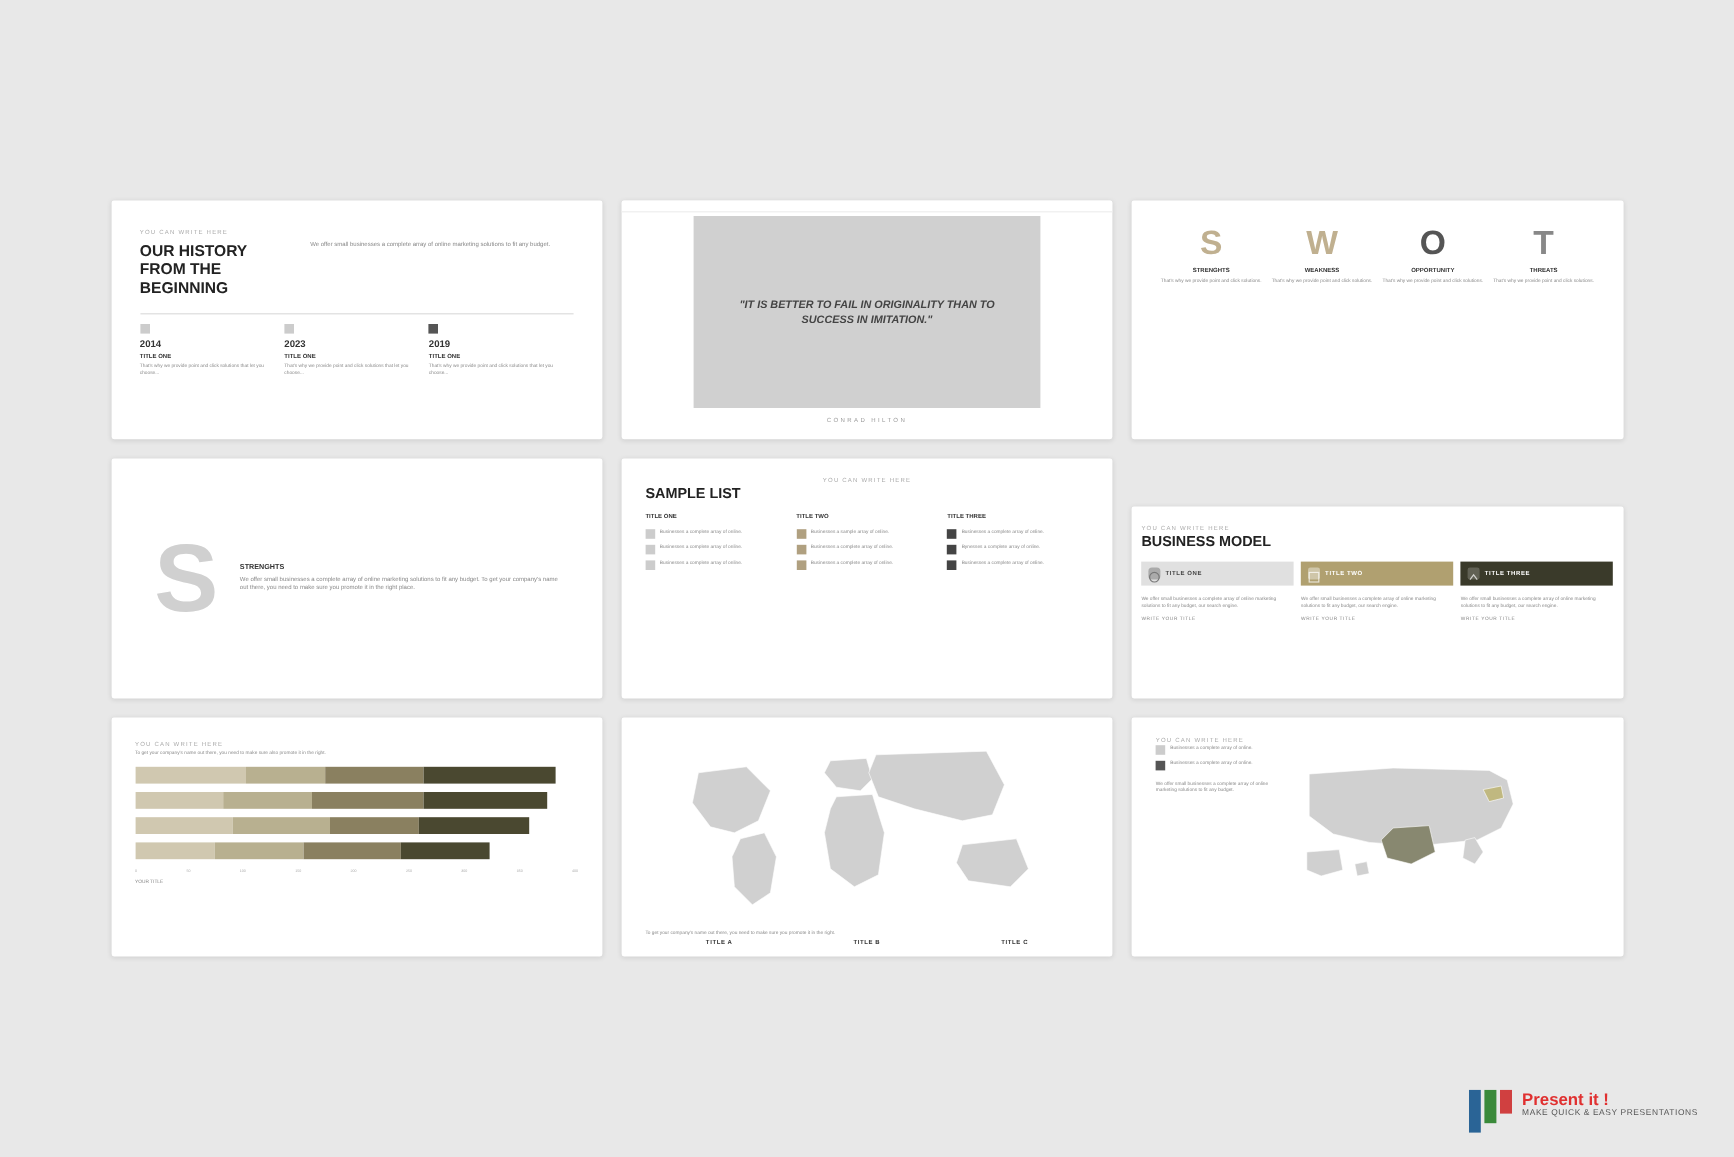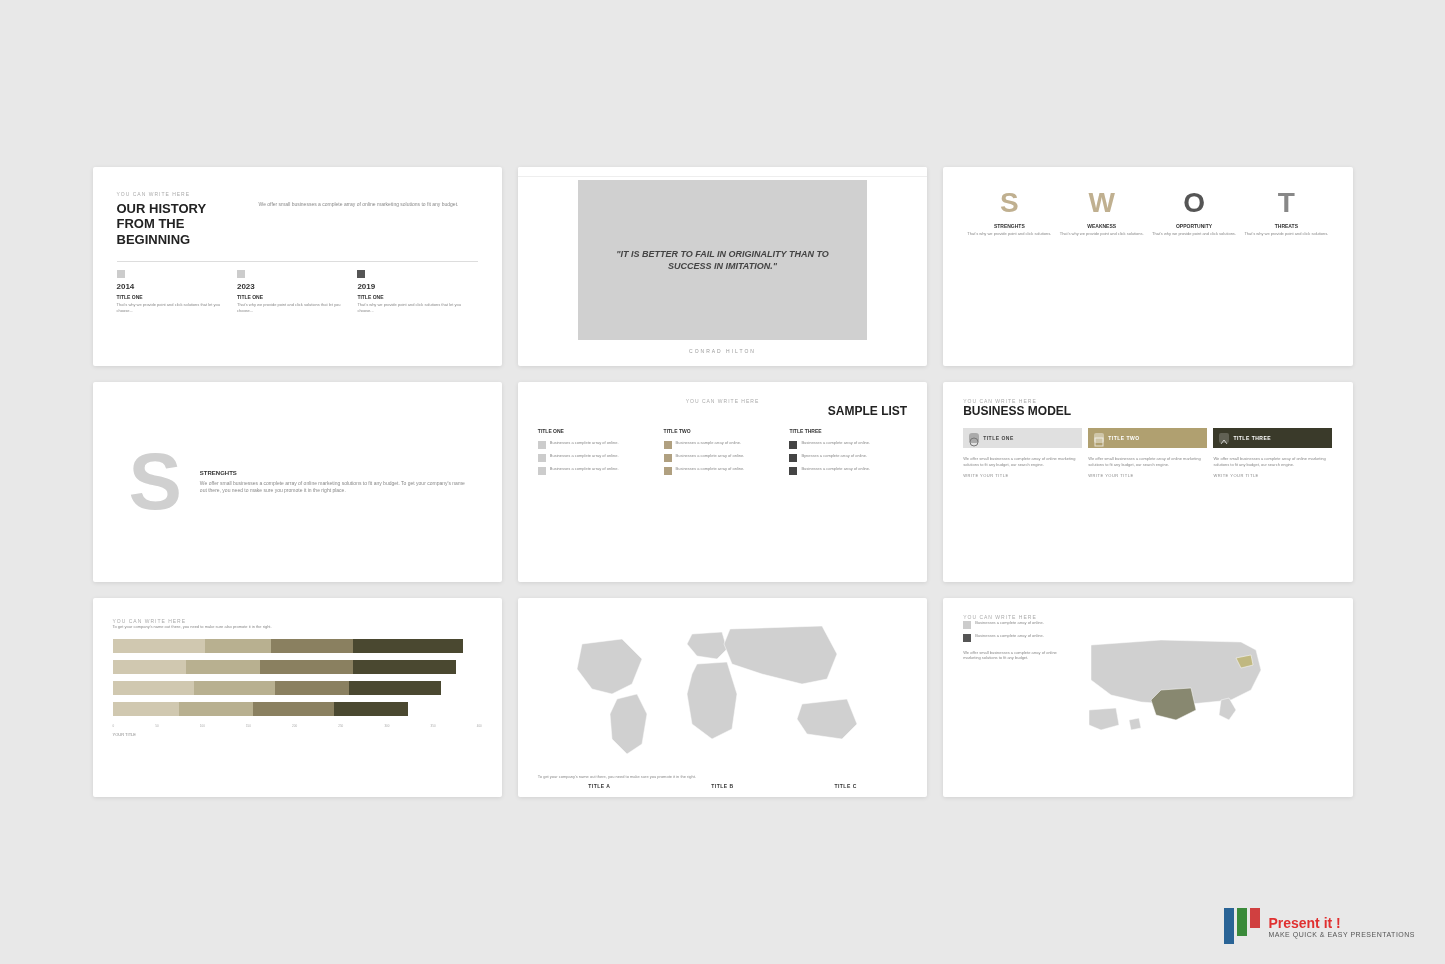--- a/index.html
+++ b/index.html
@@ -74,21 +74,21 @@
     .list-cols { display: flex; gap: 8px; }
     .list-col { flex: 1; }
     .list-col-title { font-size: 5px; font-weight: 700; color: #333; text-transform: uppercase; margin-bottom: 6px; }
     .list-item { display: flex; align-items: flex-start; gap: 4px; margin-bottom: 4px; }
     .list-bullet { width: 8px; height: 8px; min-width: 8px; background: #ccc; margin-top: 1px; }
     .list-bullet.med { background: #b0a080; }
     .list-bullet.dark { background: #444; }
     .list-text { font-size: 4px; color: #888; line-height: 1.3; }
 
     
-    .slide-6 { padding: 16px 20px; }
+    .slide-6 { padding: 16px 8px; margin-top: 40px; }
     .slide-6 .you-can-write { font-size: 5px; color: #aaa; letter-spacing: 1px; text-transform: uppercase; }
     .slide-6 .main-title { font-size: 12px; font-weight: 800; color: #222; margin-bottom: 10px; }
     .bm-tabs { display: flex; gap: 6px; margin-bottom: 8px; }
     .bm-tab { flex: 1; padding: 5px 6px; display: flex; align-items: center; gap: 4px; }
     .bm-tab.light { background: #e0e0e0; }
     .bm-tab.med { background: #b0a070; }
     .bm-tab.dark { background: #3a3a2a; }
     .bm-tab-icon { width: 10px; height: 10px; background: rgba(255,255,255,0.3); border-radius: 50%; }
     .bm-tab-label { font-size: 5px; font-weight: 700; text-transform: uppercase; color: #444; letter-spacing: 0.5px; }
     .bm-tab.dark .bm-tab-label { color: #fff; }
@@ -129,21 +129,21 @@
     .legend-box.dark { background: #555; }
     .legend-text { font-size: 4px; color: #888; line-height: 1.3; }
     .slide-9-desc { font-size: 4px; color: #888; line-height: 1.4; margin-top: 8px; }
 
     
     .logo-area {
       position: fixed;
       bottom: 20px;
       right: 30px;
       display: flex;
-      align-items: center;
+      align-items: flex-start;
       gap: 8px;
     }
     .logo-text { display: flex; flex-direction: column; }
     .logo-main { font-size: 14px; font-weight: 800; color: #e03030; }
     .logo-sub { font-size: 7px; color: #555; letter-spacing: 0.5px; text-transform: uppercase; }
   </style>
 </head>
 <body>
 
 <div class="grid">
@@ -223,21 +223,21 @@
       <div class="big-s">S</div>
       <div style="padding-left:8px;">
         <div class="strengths-label">STRENGHTS</div>
         <div class="strengths-text">We offer small businesses a complete array of online marketing solutions to fit any budget. To get your company's name out there, you need to make sure you promote it in the right place.</div>
       </div>
     </div>
   </div>
 
   <div class="slide slide-5">
     <div class="you-can-write" style="text-align:center;">YOU CAN WRITE HERE</div>
-    <div class="main-title" style="font-size:12px;font-weight:800;color:#222;text-align:right;margin-bottom:10px;">SAMPLE LIST</div>
+    <div class="main-title" style="font-size:12px;font-weight:800;color:#222;text-align:left;margin-bottom:10px;">SAMPLE LIST</div>
     <div class="list-cols">
       <div class="list-col">
         <div class="list-col-title">TITLE ONE</div>
         <div class="list-item">
           <div class="list-bullet" style="background:#ccc;"></div>
           <div class="list-text">Businesses a complete array of online.</div>
         </div>
         <div class="list-item">
           <div class="list-bullet" style="background:#ccc;"></div>
           <div class="list-text">Businesses a complete array of online.</div>

